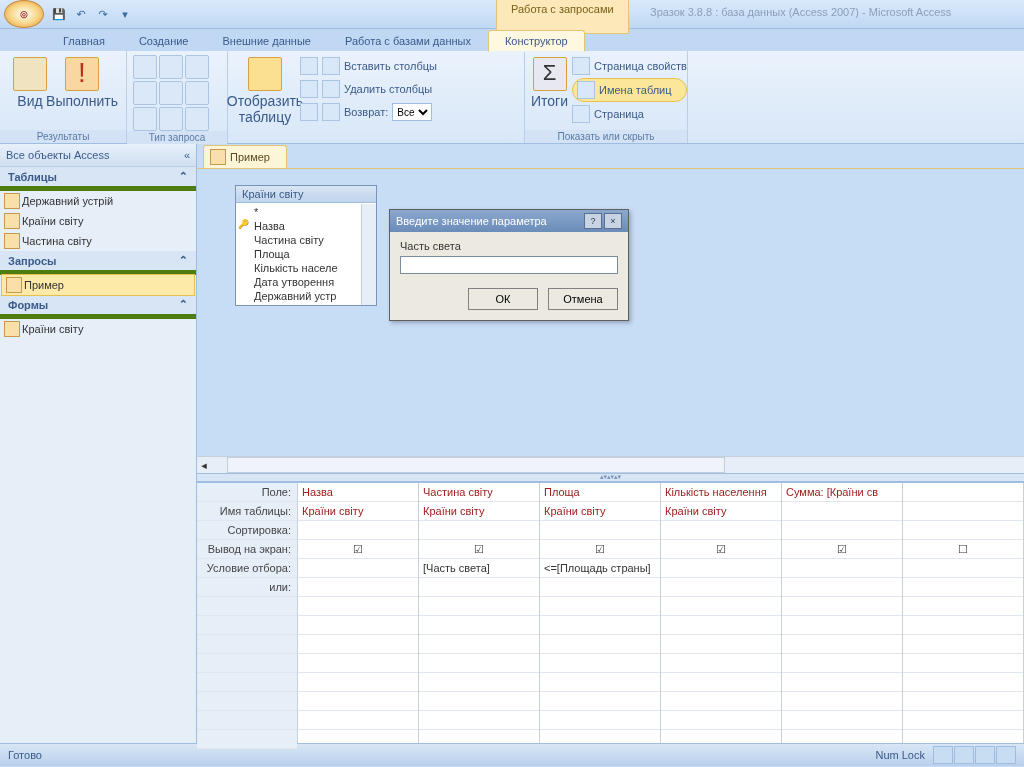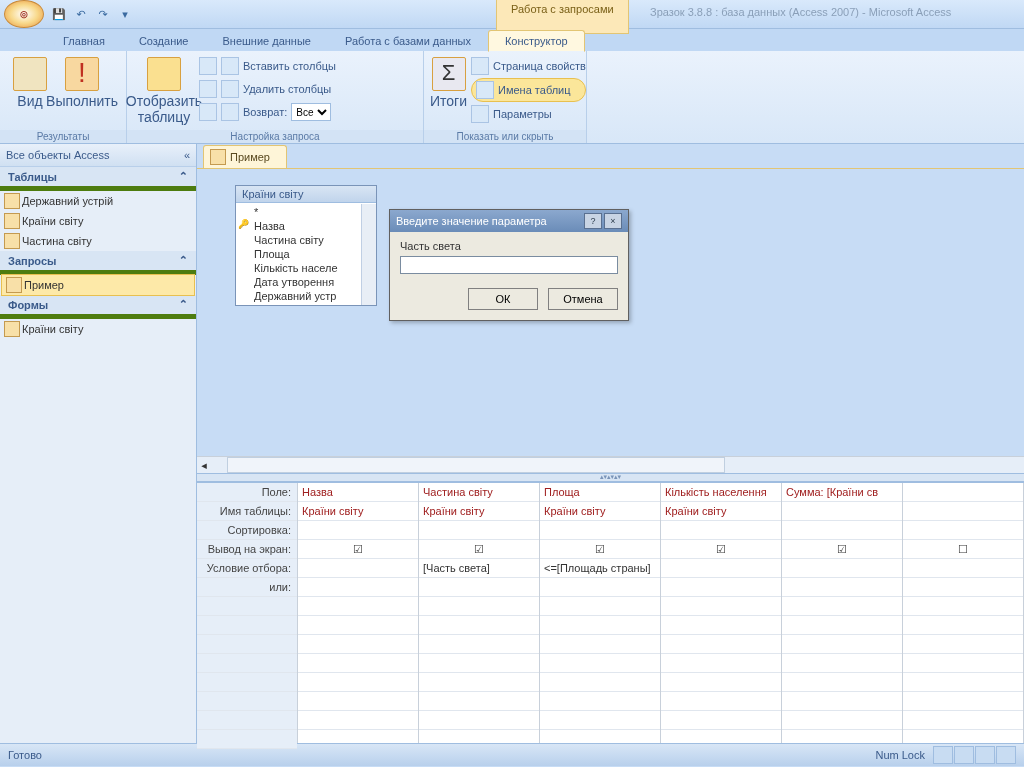--- a/index.html
+++ b/index.html
@@ -99,20 +99,36 @@
           <div class="ico" style="background:#f0e4c0"></div>
           <span class="lbl">Вид</span>
         </div>
       <div class="big-btn">
           <div class="ico" style="background:#f8d8a0;color:#c03020;font-size:28px;line-height:30px;text-align:center">!</div>
           <span class="lbl">Выполнить</span>
         </div>
     </div>
     <div class="rgroup-label">Результаты</div>
   </div>
+  <div class="rgroup" style="width:88px">
+    <div class="rgroup-content">
+        <div class="mini-grid">
+          <div></div>
+          <div></div>
+          <div></div>
+          <div></div>
+          <div></div>
+          <div></div>
+          <div></div>
+          <div></div>
+          <div></div>
+        </div>
+      </div>
+    <div class="rgroup-label">Тип запроса</div>
+  </div>
   <div class="rgroup" style="width:284px">
     <div class="rgroup-content">
       <div class="big-btn" style="width:62px">
           <div class="ico" style="background:#fae090"></div>
           <span class="lbl" style="white-space:pre-line">Отобразить
 таблицу</span>
         </div>
       <div style="display:flex;flex-direction:column;gap:1px;padding-top:2px">
         <div class="rrow">
             <span class="ic"></span>
@@ -133,40 +149,39 @@
             <span class="ic"></span>
             <span>Удалить столбцы</span>
           </div>
         <div class="rrow">
             <span class="ic"></span>
             <span>Возврат:</span>
             <select class="ribbon-sel"><option>Все</option></select>
           </div>
       </div>
     </div>
-    <div class="rgroup-label">Настройка запроса</div>
   </div>
   <div class="rgroup" style="width:150px">
     <div class="rgroup-content">
       <div class="big-btn" style="width:40px">
           <div class="ico" style="background:#e8e8f0;font-size:22px;text-align:center;line-height:30px">Σ</div>
           <span class="lbl">Итоги</span>
         </div>
       <div style="display:flex;flex-direction:column;gap:1px;padding-top:2px">
         <div class="rrow">
             <span class="ic"></span>
             <span>Страница свойств</span>
           </div>
         <div class="rrow highlight">
             <span class="ic"></span>
             <span>Имена таблиц</span>
           </div>
         <div class="rrow">
             <span class="ic"></span>
-            <span>Параметры</span>
+            <span>Страница</span>
           </div>
       </div>
     </div>
     <div class="rgroup-label">Показать или скрыть</div>
   </div>
 </div>
 
 <div class="workspace">
   <div class="navpane">
     <div class="nav-head">

